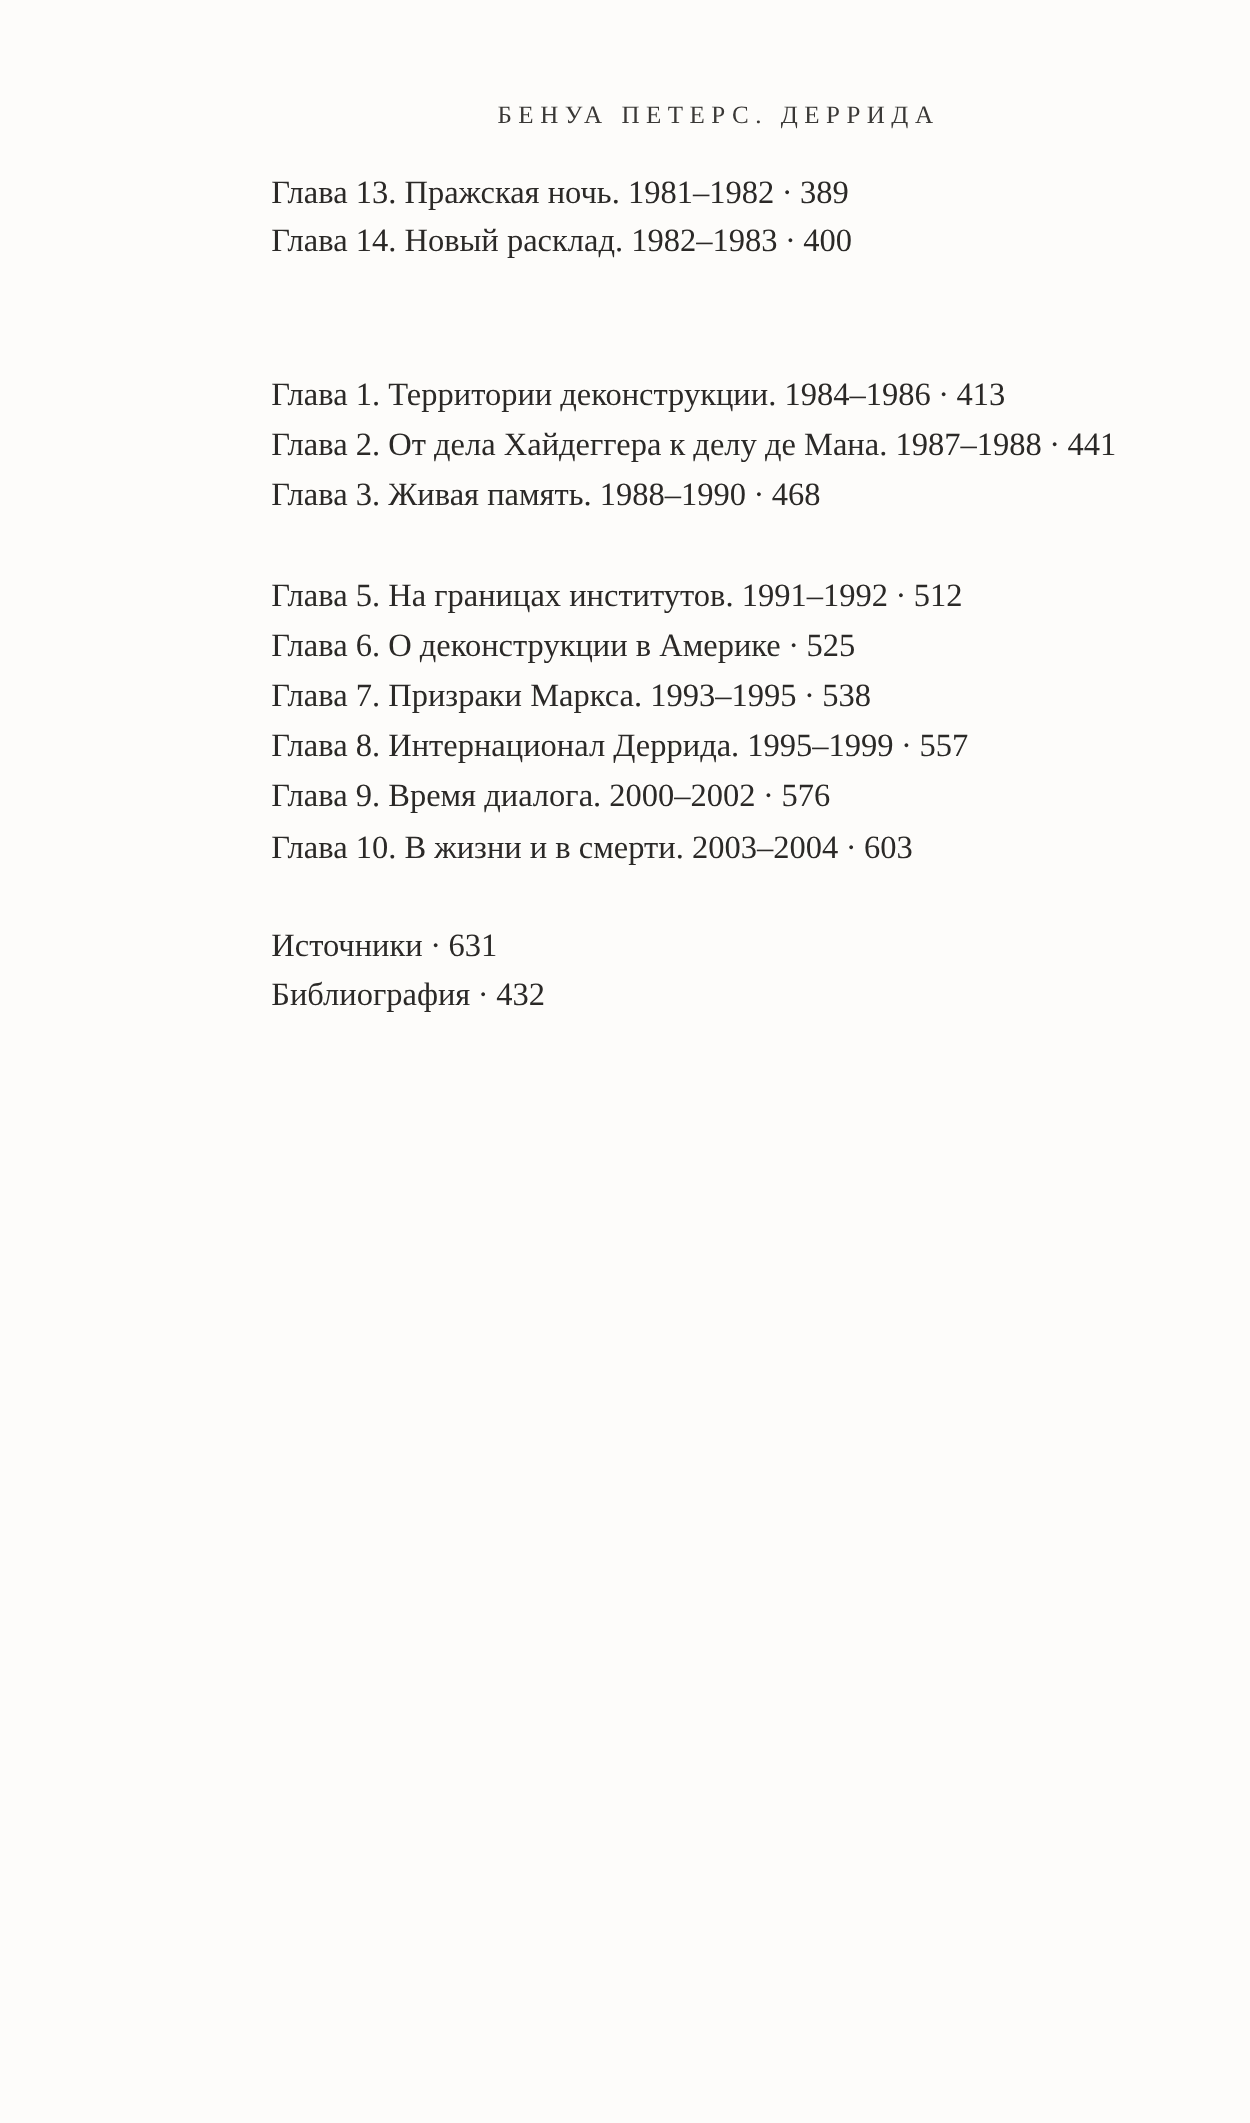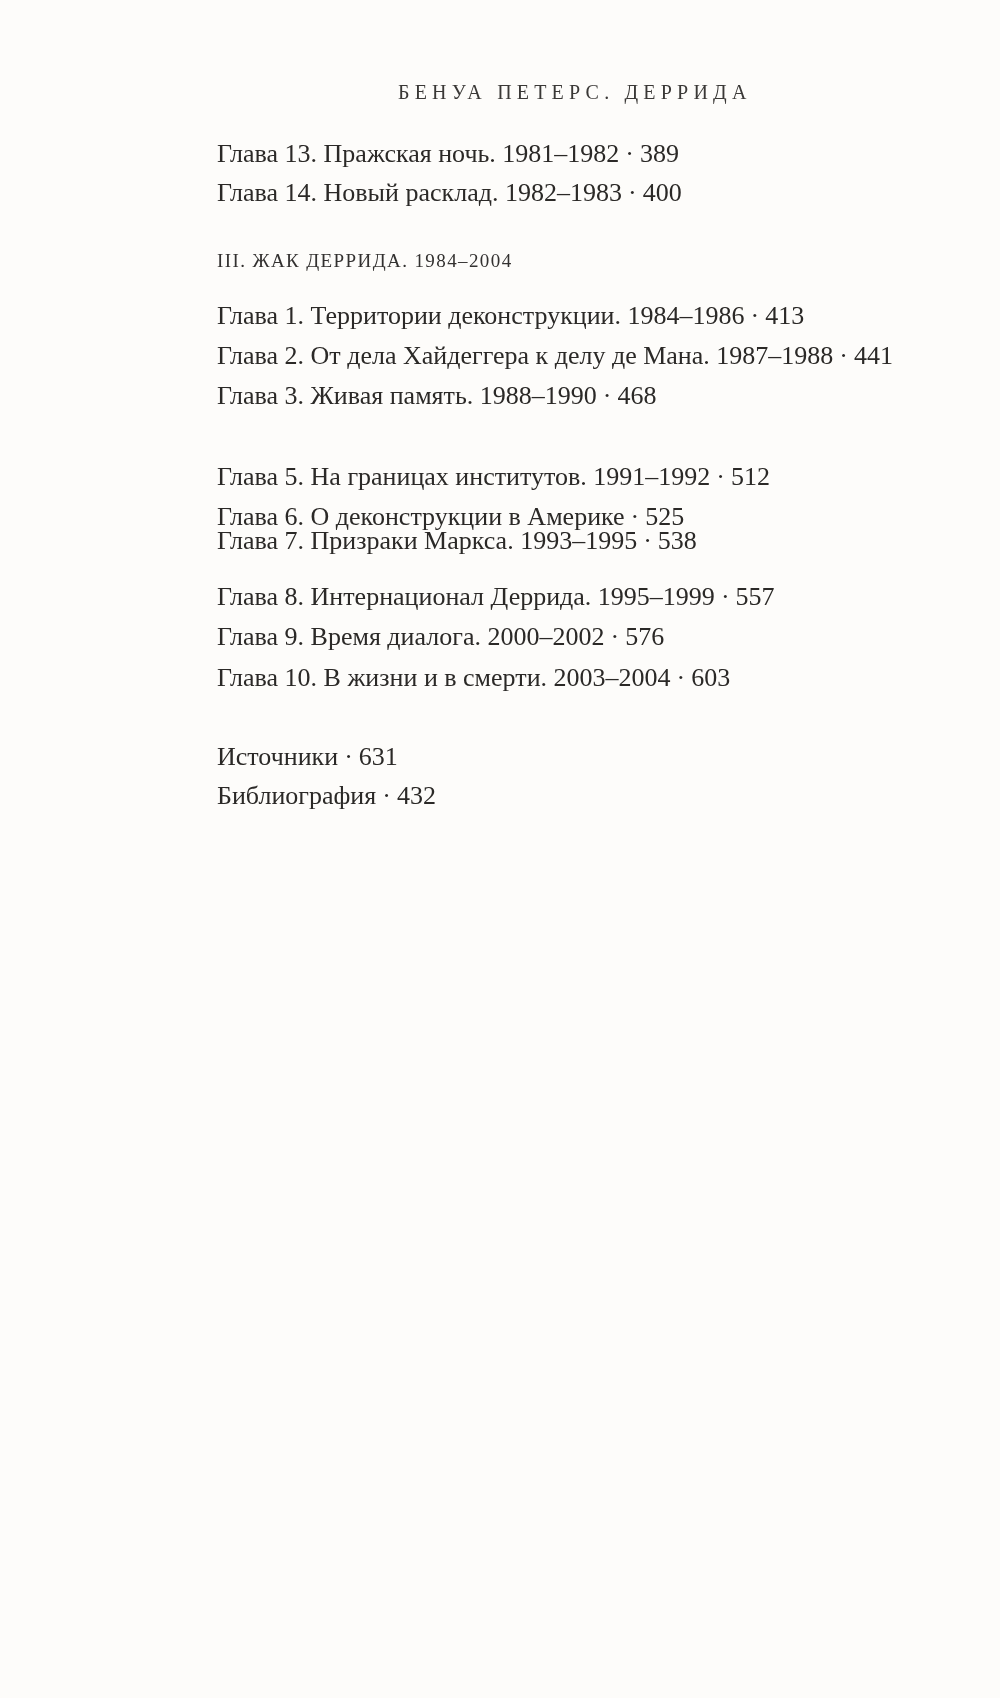--- a/index.html
+++ b/index.html
@@ -59,38 +59,37 @@
 
   <div class="running-head">БЕНУА ПЕТЕРС. ДЕРРИДА</div>
 
   <div class="toc-line" style="top:138px">
     <span>Глава 13. Пражская ночь. 1981–1982</span><span class="sep">·</span><span>389</span>
   </div>
   <div class="toc-line" style="top:177px">
     <span>Глава 14. Новый расклад. 1982–1983</span><span class="sep">·</span><span>400</span>
   </div>
 
-  <div class="section-head">III. ЖАК ДЕРРИДА. 1984–2004</div>
 
   <div class="toc-line" style="top:300px">
     <span>Глава 1. Территории деконструкции. 1984–1986</span><span class="sep">·</span><span>413</span>
   </div>
   <div class="toc-line" style="top:340px">
     <span>Глава 2. От дела Хайдеггера к делу де Мана. 1987–1988</span><span class="sep">·</span><span>441</span>
   </div>
   <div class="toc-line" style="top:380px">
     <span>Глава 3. Живая память. 1988–1990</span><span class="sep">·</span><span>468</span>
   </div>
   <div class="toc-line" style="top:461px">
     <span>Глава 5. На границах институтов. 1991–1992</span><span class="sep">·</span><span>512</span>
   </div>
   <div class="toc-line" style="top:501px">
     <span>Глава 6. О деконструкции в Америке</span><span class="sep">·</span><span>525</span>
   </div>
-  <div class="toc-line" style="top:525px">
+  <div class="toc-line" style="top:541px">
     <span>Глава 7. Призраки Маркса. 1993–1995</span><span class="sep">·</span><span>538</span>
   </div>
   <div class="toc-line" style="top:581px">
     <span>Глава 8. Интернационал Деррида. 1995–1999</span><span class="sep">·</span><span>557</span>
   </div>
   <div class="toc-line" style="top:621px">
     <span>Глава 9. Время диалога. 2000–2002</span><span class="sep">·</span><span>576</span>
   </div>
   <div class="toc-line" style="top:662px">
     <span>Глава 10. В жизни и в смерти. 2003–2004</span><span class="sep">·</span><span>603</span>

